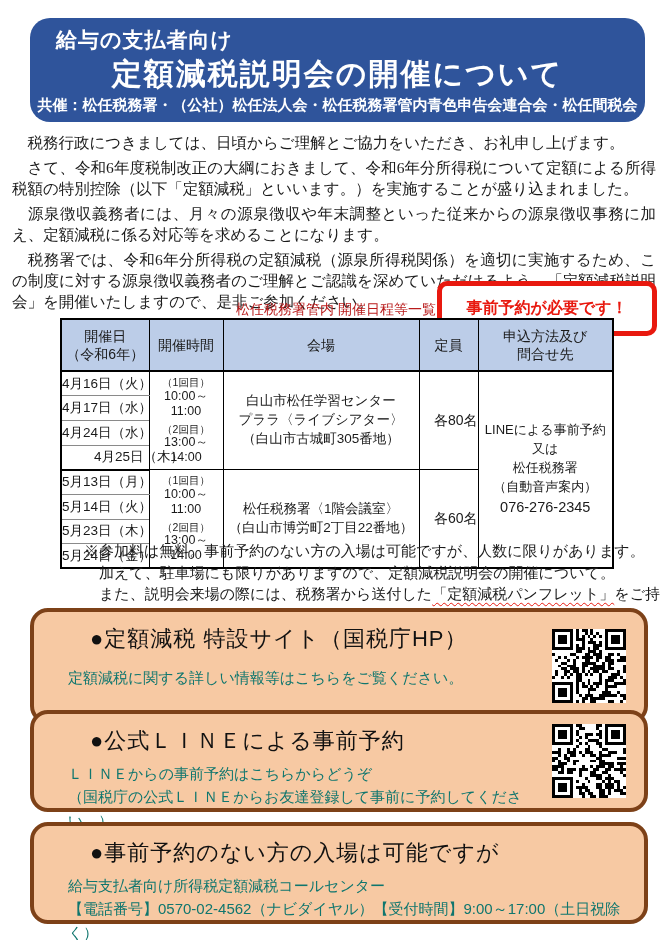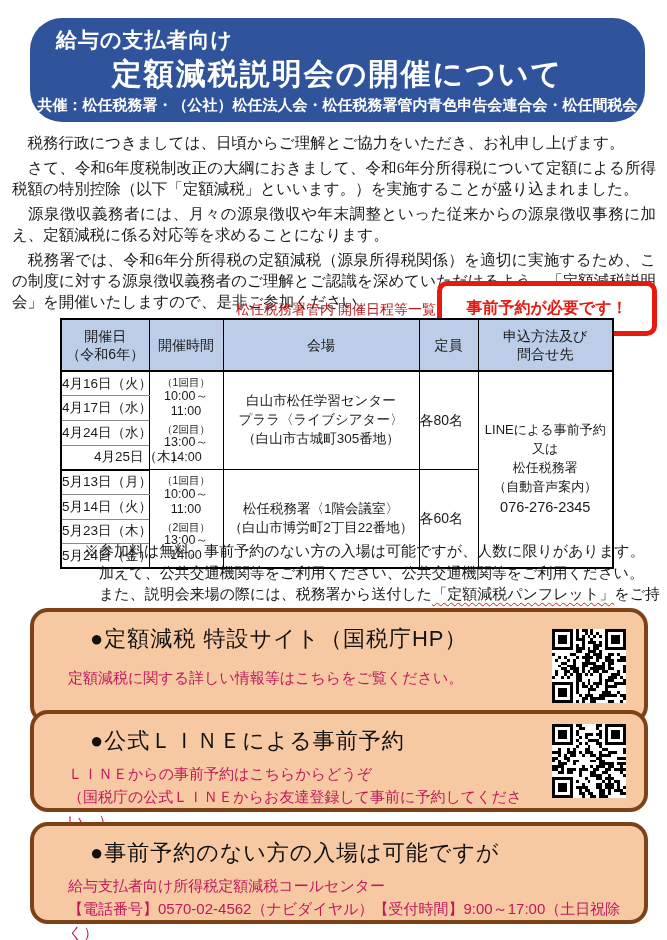--- a/index.html
+++ b/index.html
@@ -1,21 +1,21 @@
 <!DOCTYPE html>
 <html lang="ja"><head>
 <meta charset="utf-8">
 <style>
   html,body{margin:0;padding:0;background:#ffffff;}
   .page{position:relative;width:667px;height:940px;background:#ffffff;overflow:hidden;
         font-family:"Liberation Sans","DejaVu Sans",sans-serif;color:#1a1a1a;}
 
   
   .header{position:absolute;left:30px;top:18px;width:615px;height:104px;box-sizing:border-box;
-          background:#2f549b;border-radius:32px;color:#ffffff;}
+          background:#2f549b;border-radius:20px;color:#ffffff;}
   .audience{position:absolute;left:26px;top:8px;font-size:21px;font-weight:bold;letter-spacing:1px;}
   .main-title{position:absolute;left:0;top:36px;width:100%;text-align:center;
               font-size:30px;font-weight:bold;letter-spacing:2px;}
   .organizers{position:absolute;left:0;top:78px;width:100%;text-align:center;
               font-size:15px;font-weight:bold;letter-spacing:0;}
 
   
   .bodytext{position:absolute;left:8px;top:128px;width:652px;
             font-family:"Liberation Serif","DejaVu Serif",serif;
             font-size:15.5px;line-height:21px;text-align:justify;}
@@ -38,37 +38,37 @@
   table.sched tbody tr{height:21px;}
   td.date{padding-left:6px;text-align:left;font-size:13.5px;white-space:nowrap;}
   tr.mid td.date{border-bottom:1px solid #8a8a8a;}
   tr.glast td.date{border-bottom:2px solid #000;padding-left:32px;}
   td.time-cell{text-align:center;vertical-align:middle;border-bottom:2px solid #000;}
   .session{margin:4px 8px;}
   .session .s-label{display:block;font-size:10.5px;line-height:1.2;}
   .session .s-time{display:block;font-size:12.5px;line-height:1.2;}
   td.venue-cell{text-align:center;vertical-align:middle;font-size:13.5px;line-height:1.4;border-bottom:2px solid #000;}
   td.venue-cell span{display:block;}
-  td.cap-cell{text-align:left;vertical-align:middle;font-size:14px;border-bottom:2px solid #000;}
+  td.cap-cell{text-align:right;vertical-align:middle;font-size:14px;border-bottom:2px solid #000;}
   td.contact-cell{text-align:center;vertical-align:middle;font-size:13px;line-height:1.45;}
   td.contact-cell span{display:block;}
   td.contact-cell .phone{font-size:14.5px;}
 
   
   .notes{position:absolute;left:84px;top:541px;width:576px;
          font-family:"Liberation Serif","DejaVu Serif",serif;
          font-size:15px;line-height:21.5px;}
   .notes .cont{padding-left:1em;}
   .wavy{text-decoration:underline wavy #e8190f 1px;text-underline-offset:3px;}
 
   
   .box{position:absolute;left:30px;width:618px;box-sizing:border-box;
        background:#f7c9a3;border:4px solid #7d4118;border-radius:18px;}
   .box-title{margin:12px 10px 6px 56px;font-size:22px;letter-spacing:1px;color:#111;}
-  .box-lines{margin:0 100px 0 34px;font-size:15px;line-height:1.55;color:#be185d;}
+  .box-lines{margin:0 100px 0 34px;font-size:15px;line-height:1.55;color:#0f766e;}
   .box-lines span{display:block;}
   #box1{top:608px;height:116px;}
   #box2{top:710px;height:102px;}
   #box3{top:822px;height:102px;}
   #box1 .box-lines{margin-top:12px;}
   .qr{position:absolute;right:18px;top:50%;transform:translateY(-50%);
       width:74px;height:74px;background:#fff;}
 </style>
 </head>
 <body>
@@ -183,21 +183,21 @@
         <td class="date">5月23日（木）</td>
       </tr>
       <tr>
         <td class="date">5月24日（金）</td>
       </tr>
     </tbody>
   </table>
 
   <div class="notes">
     <div>※参加料は無料。事前予約のない方の入場は可能ですが、人数に限りがあります。</div>
-    <div class="cont">加えて、公共交通機関等をご利用ください、公共交通機関等をご利用ください。</div>
+    <div class="cont">加えて、駐車場にも限りがありますので、定額減税説明会の開催について。</div>
     <div class="cont"><span>また、説明会来場の際には、税務署から送付した</span><span class="wavy">「定額減税パンフレット」</span><span>をご持参ください。</span></div>
   </div>
 
   <div class="box" id="box1">
     <div class="box-title">●定額減税 特設サイト（国税庁HP）</div>
     <div class="box-lines">
       <span>定額減税に関する詳しい情報等はこちらをご覧ください。</span>
     </div>
     <div class="qr"><svg viewBox="0 0 25 25" width="100%" height="100%" shape-rendering="crispEdges">
           <rect width="25" height="25" fill="#fff"></rect>

